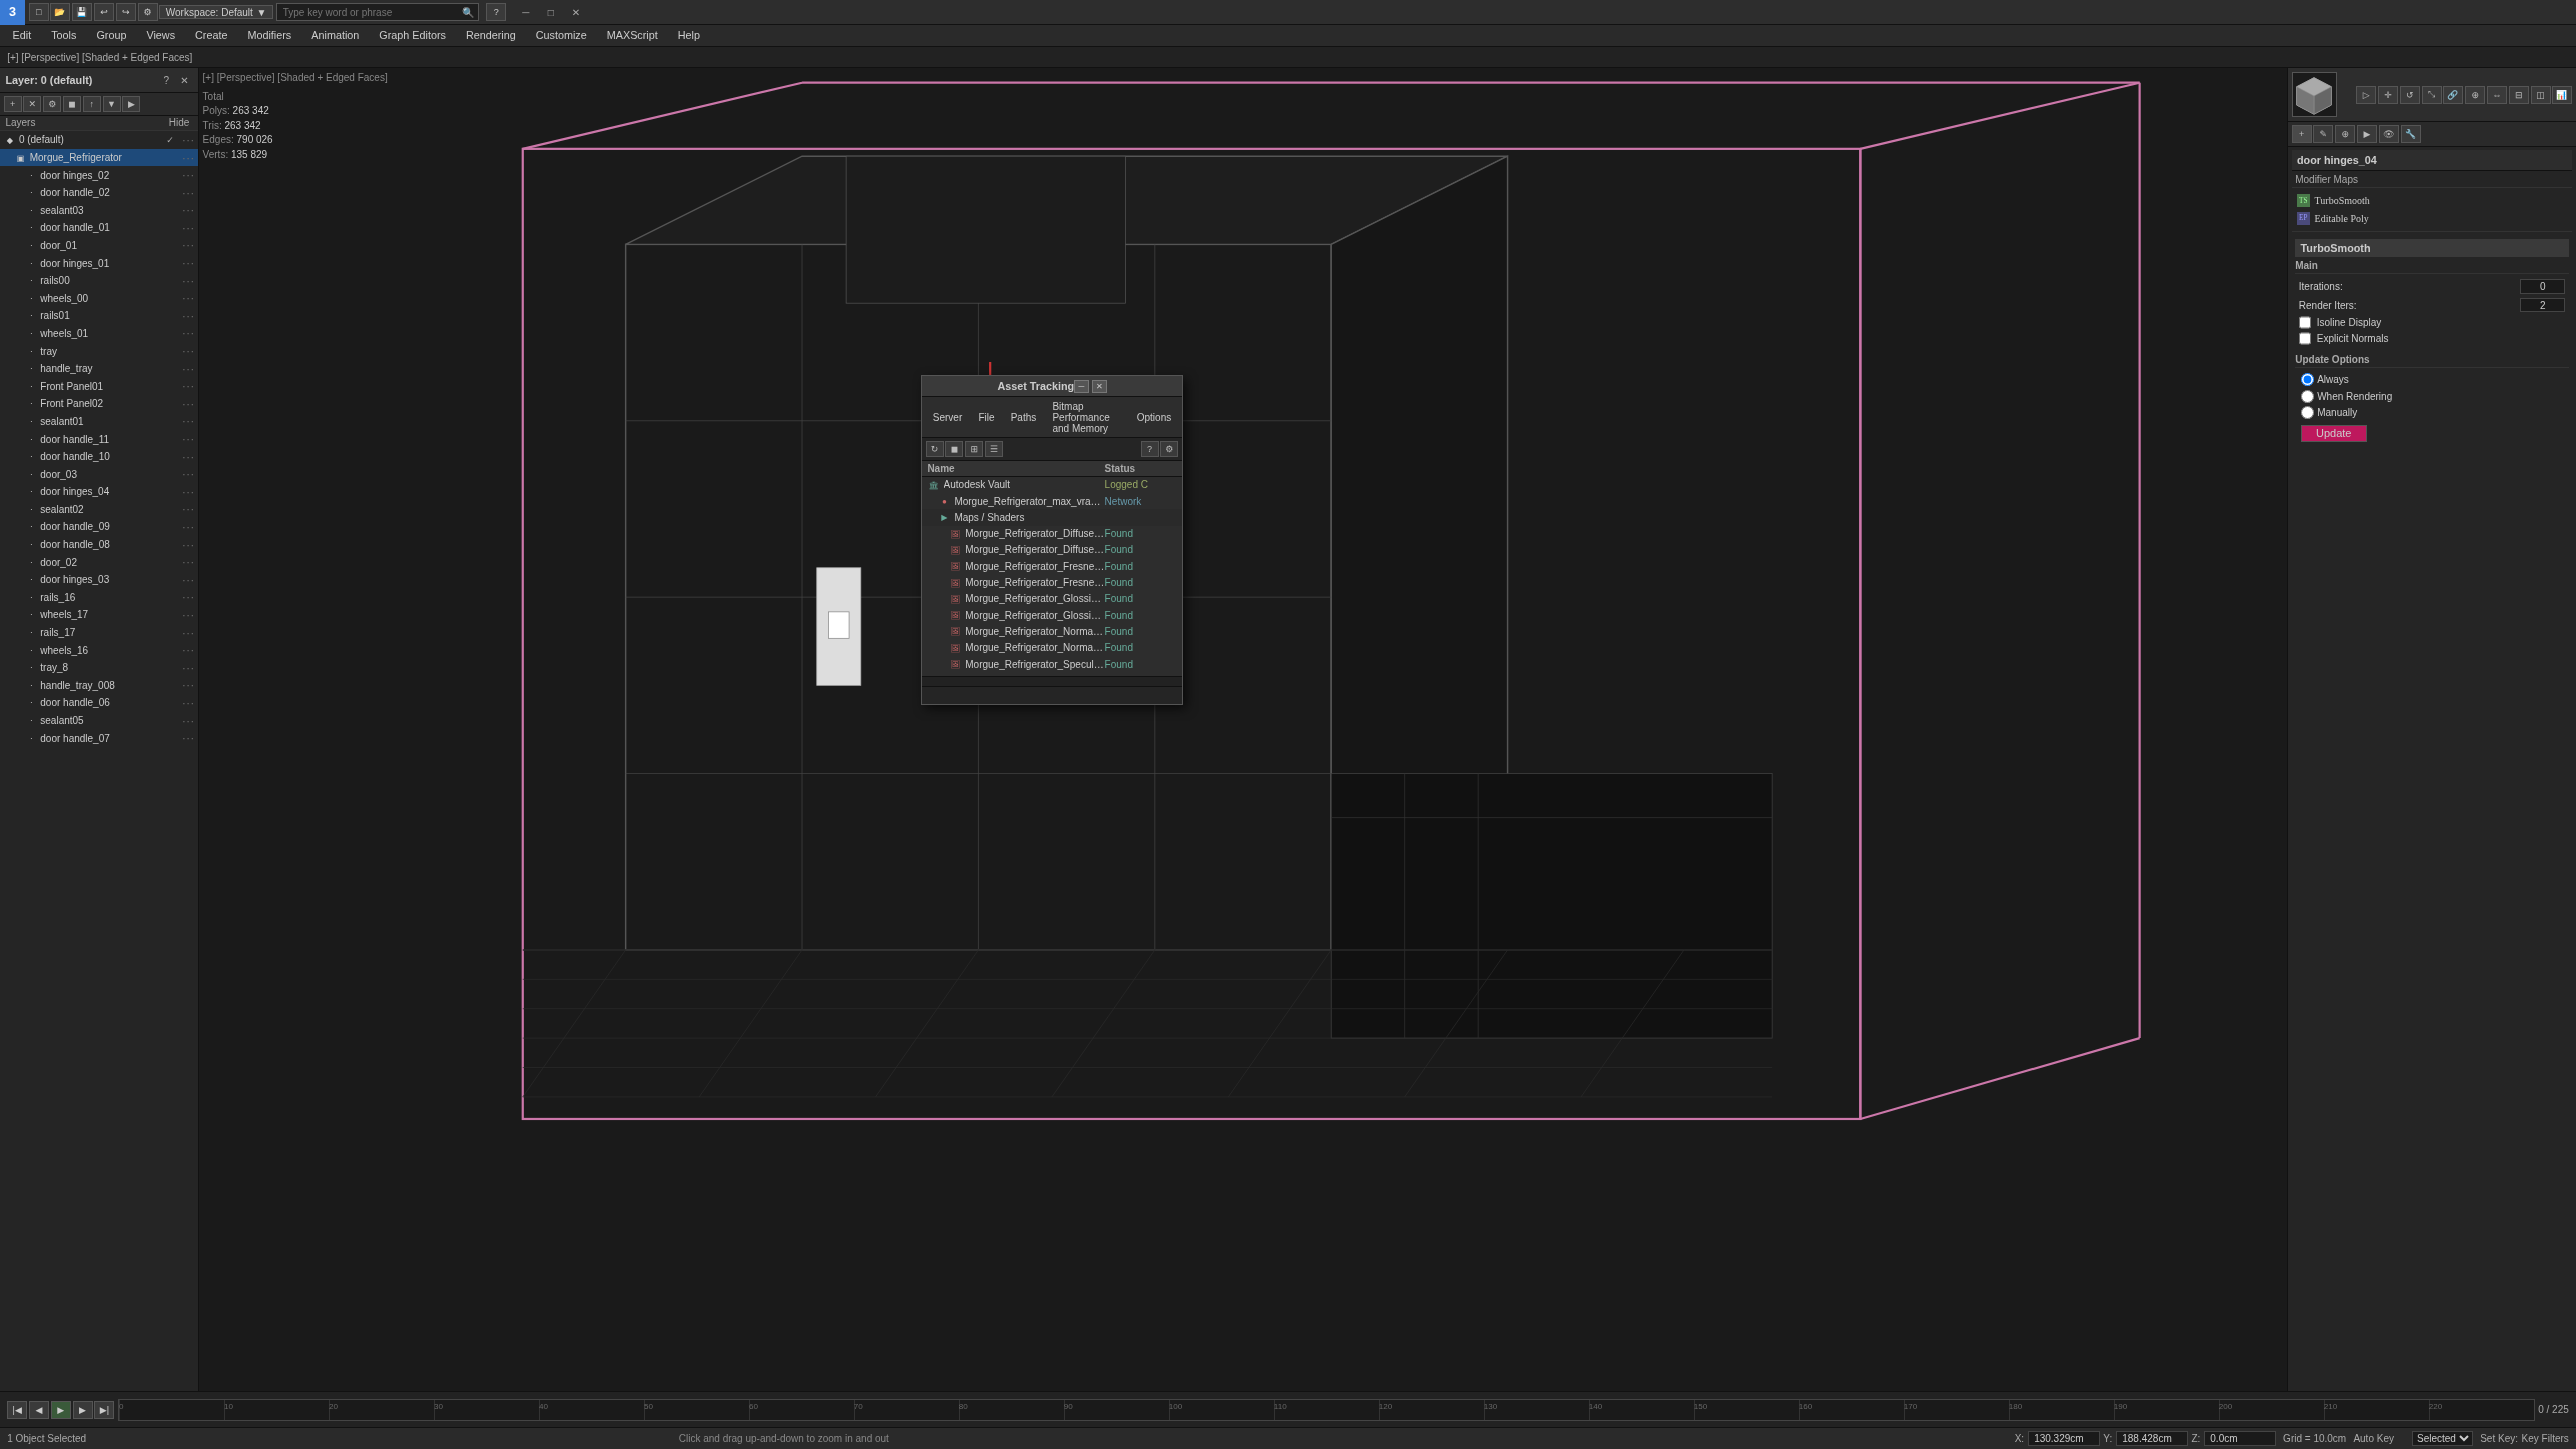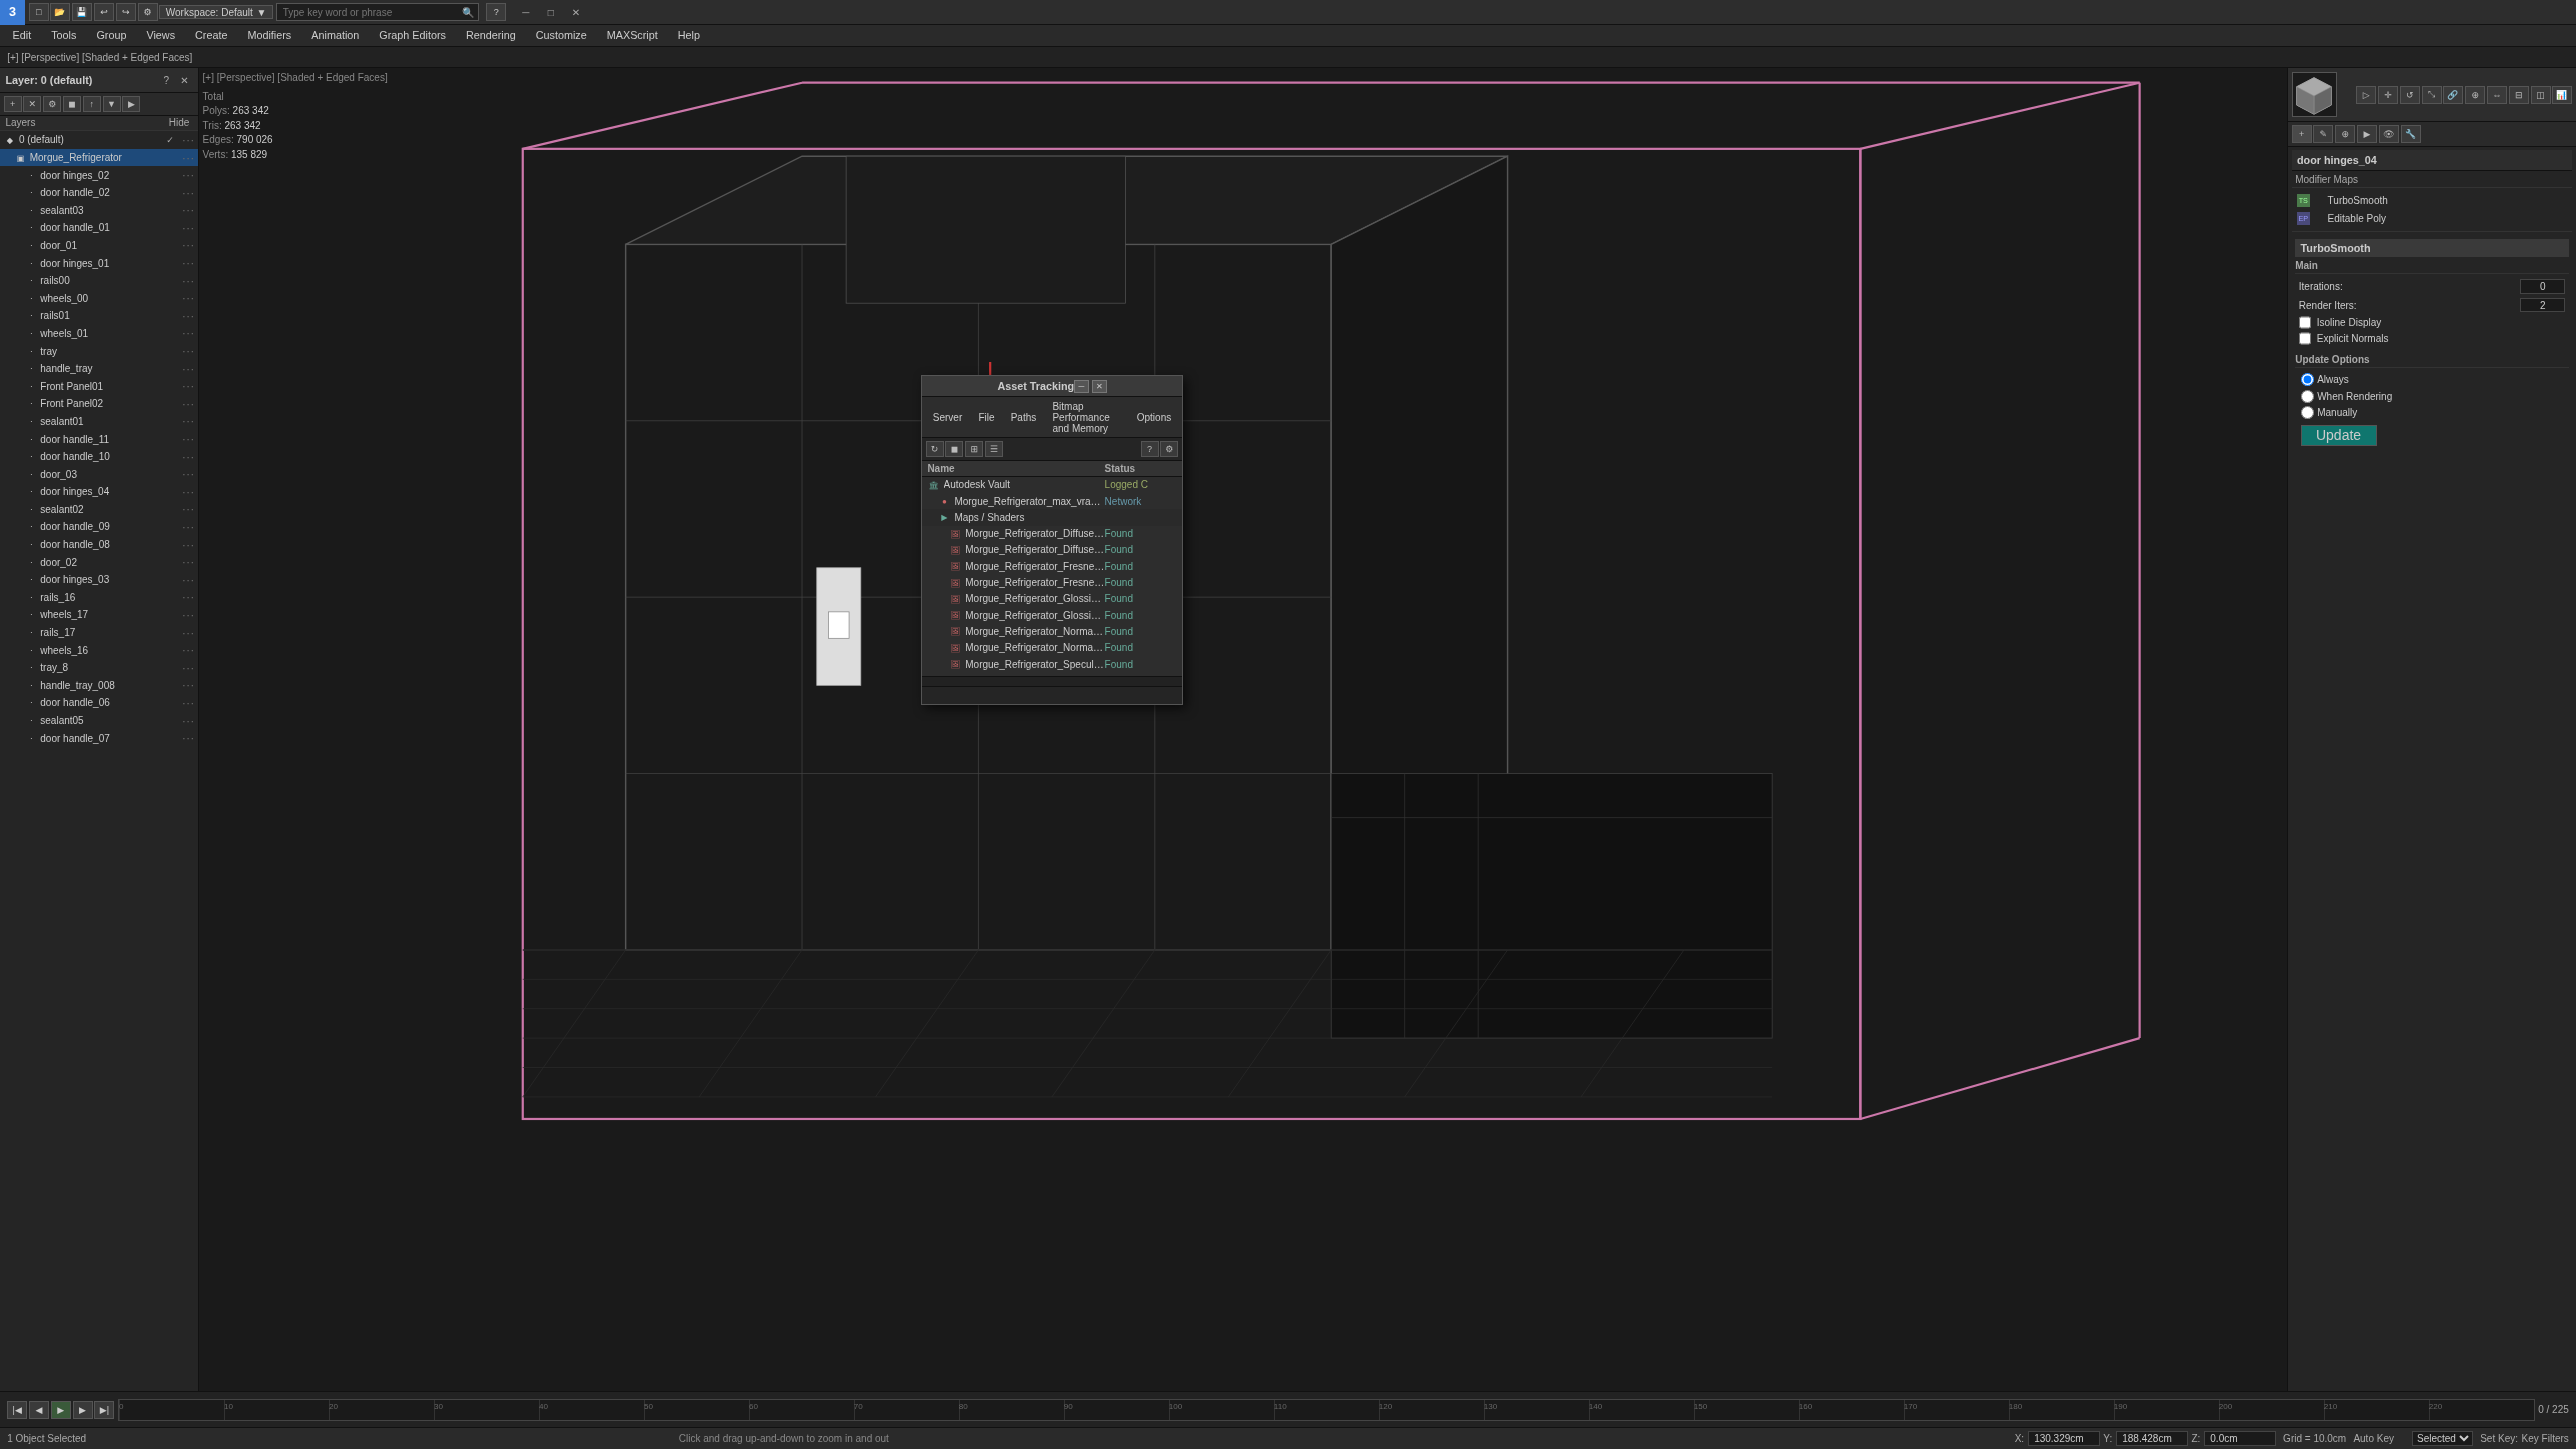--- a/index.html
+++ b/index.html
@@ -54,21 +54,21 @@
 
     
     #right-panel { width: 289px; background: #252525; border-left: 0.9px solid #111; flex-shrink: 0; display: flex; flex-direction: column; }
     #rp-top { height: 54px; background: #2d2d2d; border-bottom: 0.9px solid #111; display: flex; align-items: center; padding: 3.6px; gap: 3.6px; }
     #viewport-cube { width: 45px; height: 45px; background: #1a1a1a; border: 0.9px solid #555; display: flex; align-items: center; justify-content: center; flex-shrink: 0; position: relative; }
     #rp-toolbar { display: flex; flex: 1; flex-wrap: wrap; gap: 1.8px; align-items: center; justify-content: flex-end; }
     .rp-btn { width: 20px; height: 18px; background: #3a3a3a; border: 0.9px solid #555; color: #bbb; font-size: 9px; display: flex; align-items: center; justify-content: center; cursor: pointer; }
     #modifier-area { flex: 1; overflow-y: auto; padding: 3.6px; }
     #modifier-name { background: #2d2d2d; padding: 3.6px 5.4px; font-size: 10.8px; color: #ccc; font-weight: bold; border-bottom: 0.9px solid #111; margin-bottom: 1.8px; }
     #modifier-list-label { font-size: 10px; color: #aaa; padding: 1.8px 3.6px; border-bottom: 0.9px solid #333; margin-bottom: 3.6px; }
-    .modifier-entry { padding: 2.7px 5.4px; display: flex; align-items: center; gap: 18px; }
+    .modifier-entry { padding: 2.7px 5.4px; display: flex; align-items: center; gap: 5px; font-family: Liberation Serif, serif; }
     .mod-icon { width: 12.6px; height: 12.6px; background: #555; display: flex; align-items: center; justify-content: center; font-size: 7.2px; flex-shrink: 0; }
     .mod-name { font-size: 10px; color: #ccc; }
 
     #modifier-params { padding: 3.6px; }
     .param-section { margin-bottom: 7.2px; }
     .param-section-header { font-size: 10px; color: #aaa; font-weight: bold; border-bottom: 0.9px solid #333; padding-bottom: 1.8px; margin-bottom: 3.6px; }
     .param-row { display: flex; align-items: center; padding: 1.8px 3.6px; gap: 5.4px; }
     .param-label { font-size: 10px; color: #ccc; flex: 1; }
     .param-value { background: #1a1a1a; border: 0.9px solid #444; color: #ccc; font-size: 10px; width: 45px; padding: 0.9px 3.6px; text-align: center; }
     .param-checkbox { width: 12.6px; height: 12.6px; }
@@ -123,21 +123,21 @@
 
     
     #vp-bg { position: absolute; inset: 0; background: #1a1a1a; }
 
     
     #rp-sub-toolbar { display: flex; align-items: center; background: #2a2a2a; border-bottom: 0.9px solid #111; padding: 2.7px 3.6px; gap: 1.8px; }
     .hsep { height: 0.9px; width: 100%; background: #333; margin: 3.6px 0; }
 
     
     .radio-row { display: flex; align-items: center; gap: 3.6px; padding: 1.8px 5.4px; }
-    .update-btn { background: #0f766e; border: 0.9px solid #555; color: #ccc; padding: 1.8px 14.4px; font-size: 14px; cursor: pointer; margin: 3.6px 5.4px; }
+    .update-btn { background: #be185d; border: 0.9px solid #555; color: #ccc; padding: 1.8px 14.4px; font-size: 11px; cursor: pointer; margin: 3.6px 5.4px; }
 
     
     #vp-wireframe { position: absolute; inset: 0; }
   </style>
 </head>
 <body>
 
 <div id="top-bar">
   <div id="app-icon">3</div>
   <div id="toolbar-buttons">

